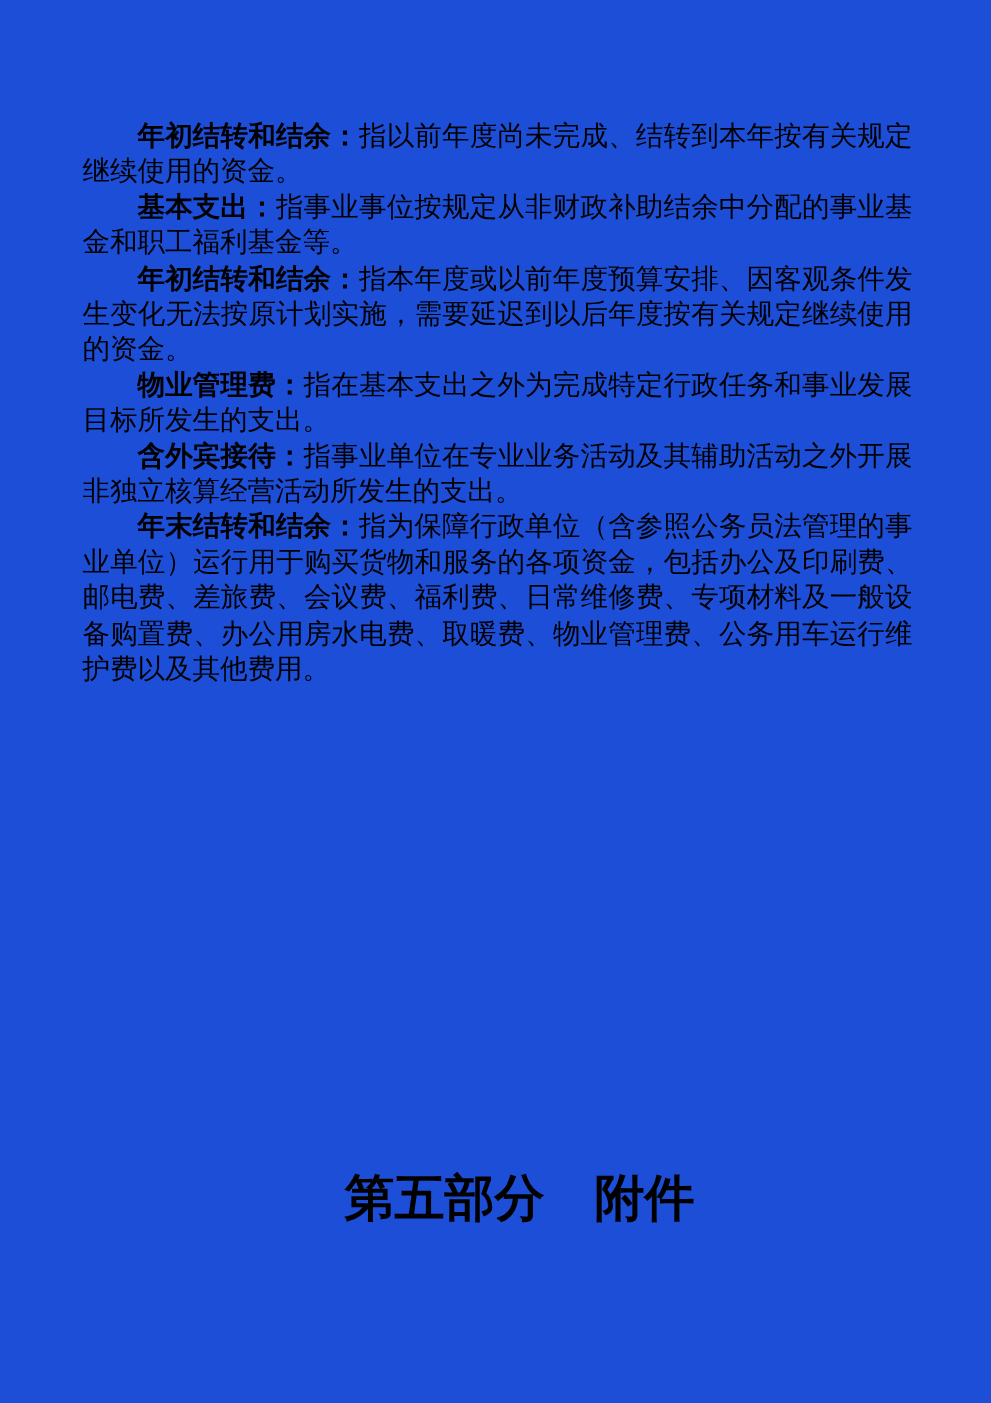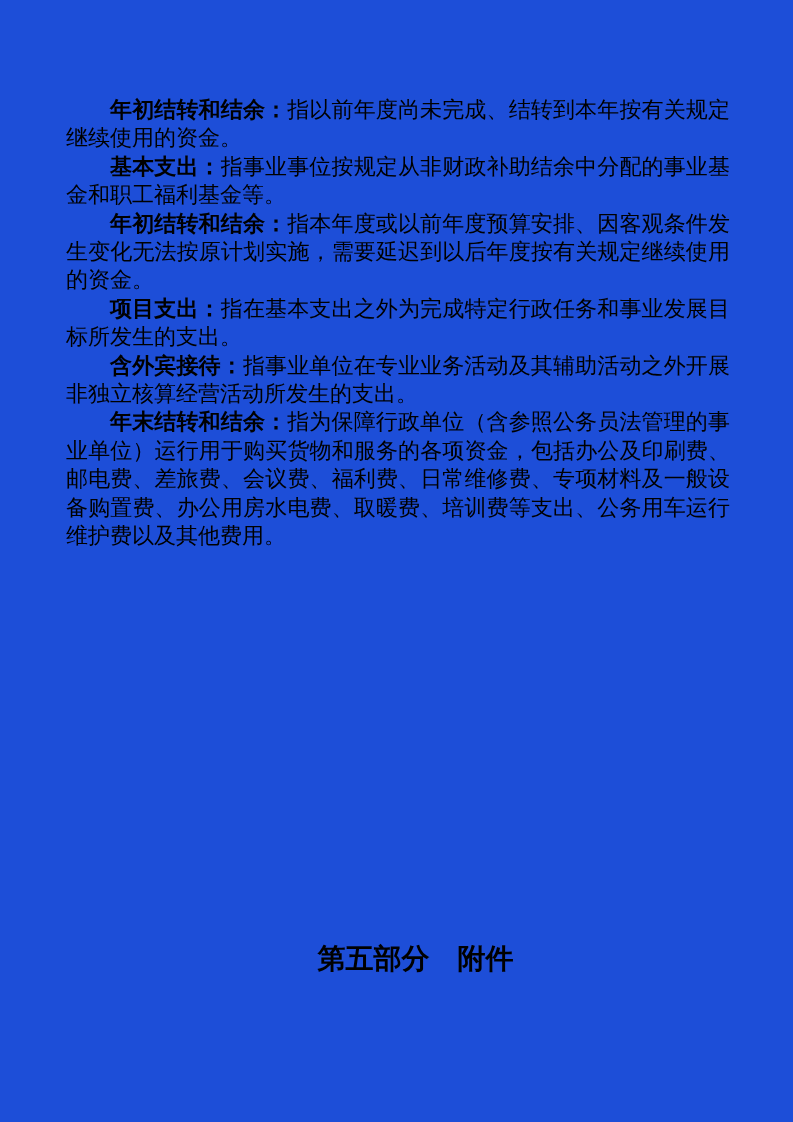--- a/index.html
+++ b/index.html
@@ -38,41 +38,41 @@
   }
   .section-heading {
     position: absolute;
     top: 941px;
     left: 0;
     right: 4px;
     text-align: center;
     text-indent: 42px;
     font-family: "DejaVu Sans", "Liberation Sans", sans-serif;
     font-weight: bold;
-    font-size: 28px;
+    font-size: 40px;
     line-height: 36px;
     white-space: pre;
   }
 </style>
 </head>
 <body>
 
 <div class="page">
   <div class="content">
 
     <p class="para"><span class="term">年初结转和结余：</span><span>指以前年度尚未完成、结转到本年按有关规定继续使用的资金。</span></p>
 
     <p class="para"><span class="term">基本支出：</span><span>指事业事位按规定从非财政补助结余中分配的事业基金和职工福利基金等。</span></p>
 
     <p class="para"><span class="term">年初结转和结余：</span><span>指本年度或以前年度预算安排、因客观条件发生变化无法按原计划实施，需要延迟到以后年度按有关规定继续使用的资金。</span></p>
 
 
-    <p class="para"><span class="term">项目支出：</span><span>指在基本支出之外为完成特定行政任务和事业发展目标所发生的支出。</span></p>
+    <p class="para"><span class="term">物业管理费：</span><span>指在基本支出之外为完成特定行政任务和事业发展目标所发生的支出。</span></p>
 
     <p class="para"><span class="term">含外宾接待：</span><span>指事业单位在专业业务活动及其辅助活动之外开展非独立核算经营活动所发生的支出。</span></p>
 
 
-    <p class="para"><span class="term">年末结转和结余：</span><span>指为保障行政单位（含参照公务员法管理的事业单位）运行用于购买货物和服务的各项资金，包括办公及印刷费、邮电费、差旅费、会议费、福利费、日常维修费、专项材料及一般设备购置费、办公用房水电费、取暖费、培训费等支出、公务用车运行维护费以及其他费用。</span></p>
+    <p class="para"><span class="term">年末结转和结余：</span><span>指为保障行政单位（含参照公务员法管理的事业单位）运行用于购买货物和服务的各项资金，包括办公及印刷费、邮电费、差旅费、会议费、福利费、日常维修费、专项材料及一般设备购置费、办公用房水电费、取暖费、物业管理费、公务用车运行维护费以及其他费用。</span></p>
 
   </div>
 
   <div class="section-heading">第五部分　附件</div>
 </div>
 
 </body></html>

